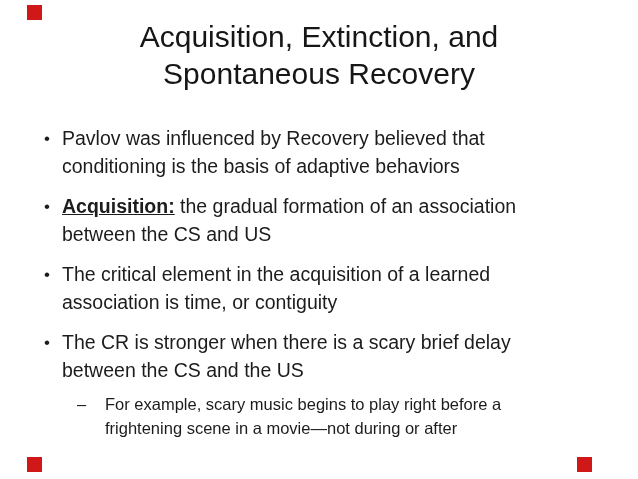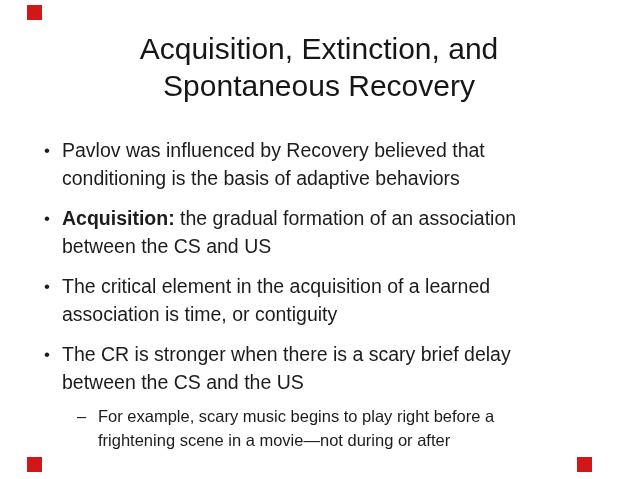--- a/index.html
+++ b/index.html
@@ -20,21 +20,21 @@
     position: absolute;
     width: 15px;
     height: 15px;
     background: #d01818; 
   }
   .corner-marker.tl { left: 27px; top: 5px; }
   .corner-marker.bl { left: 27px; top: 457px; }
   .corner-marker.br { left: 577px; top: 457px; }
 
   .title {
-    margin: 30px auto 0 auto;
+    margin: 18px auto 0 auto;
     width: 452px;
     text-align: center;
     font-size: 30px;
     line-height: 37px;
     font-weight: 400;
     color: #161616;
     letter-spacing: 0px;
   }
 
   .body-text {
@@ -63,40 +63,41 @@
     line-height: 23.5px;
     margin-left: 33px;
     margin-top: -4px;
   }
   .bullet-row.lvl2 .marker {
     flex: 0 0 21px;
   }
   .bullet-row.lvl2 .text {
     flex: 0 1 auto;
     max-width: 468px;
+    margin-left: 7px;
   }
 </style>
 </head>
 <body>
 
 <div id="slide" style="background: rgb(255, 255, 255); color: rgb(28, 28, 28);">
   <div class="corner-marker tl" style="background: rgb(208, 24, 24);"></div>
   <div class="corner-marker bl" style="background: rgb(208, 24, 24);"></div>
   <div class="corner-marker br" style="background: rgb(208, 24, 24);"></div>
 
   <div class="title">Acquisition, Extinction, and Spontaneous Recovery</div>
 
   <div class="body-text">
       <div class="bullet-row lvl1">
         <span class="marker">•</span>
         <span class="text"><span>Pavlov was influenced by Recovery believed that conditioning is the basis of adaptive behaviors</span></span>
       </div>
       <div class="bullet-row lvl1">
         <span class="marker">•</span>
-        <span class="text"><span style="font-weight: 700;">Acquisition:</span><span> the gradual formation of an association between the CS and US</span></span>
+        <span class="text"><span style="font-weight: 700; text-decoration: underline;">Acquisition:</span><span> the gradual formation of an association between the CS and US</span></span>
       </div>
       <div class="bullet-row lvl1">
         <span class="marker">•</span>
         <span class="text"><span>The critical element in the acquisition of a learned association is time, or </span><span style="">contiguity</span></span>
       </div>
       <div class="bullet-row lvl1">
         <span class="marker">•</span>
         <span class="text"><span>The CR is stronger when there is a scary brief delay between the CS and the US</span></span>
       </div>
       <div class="bullet-row lvl2">

